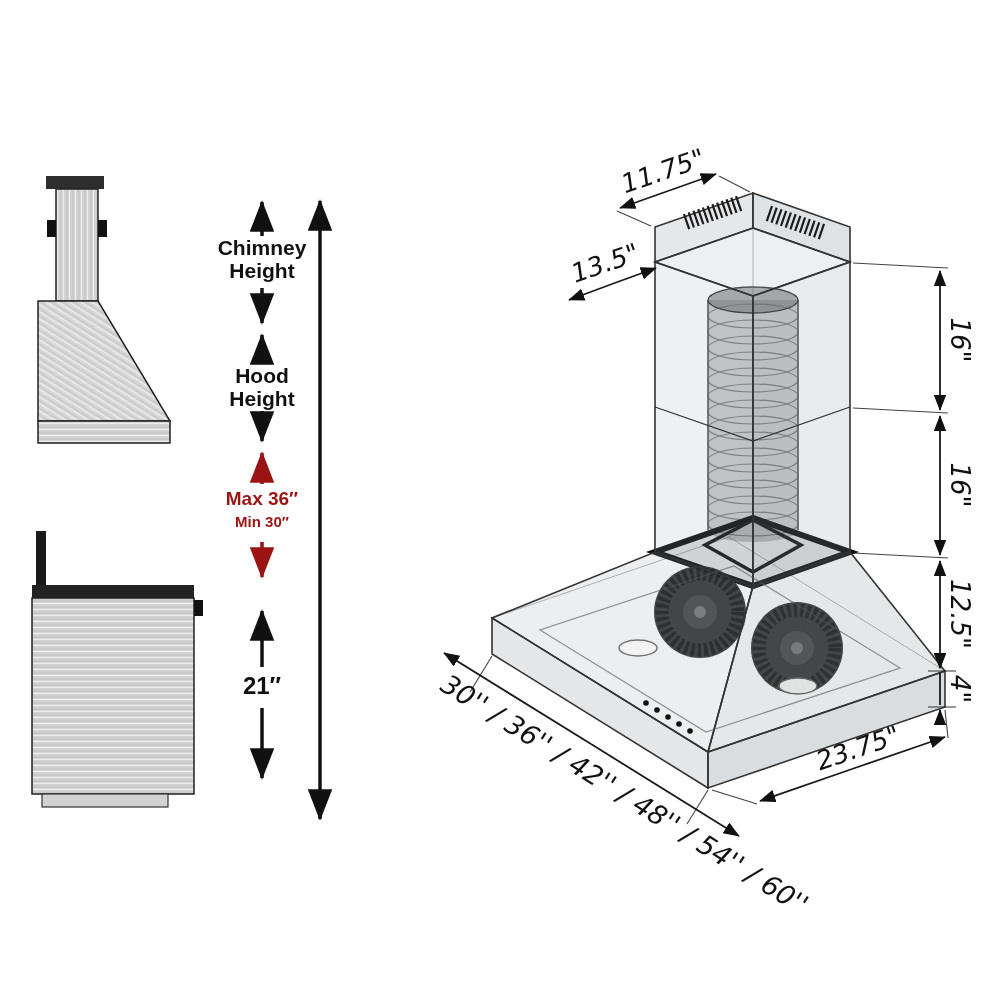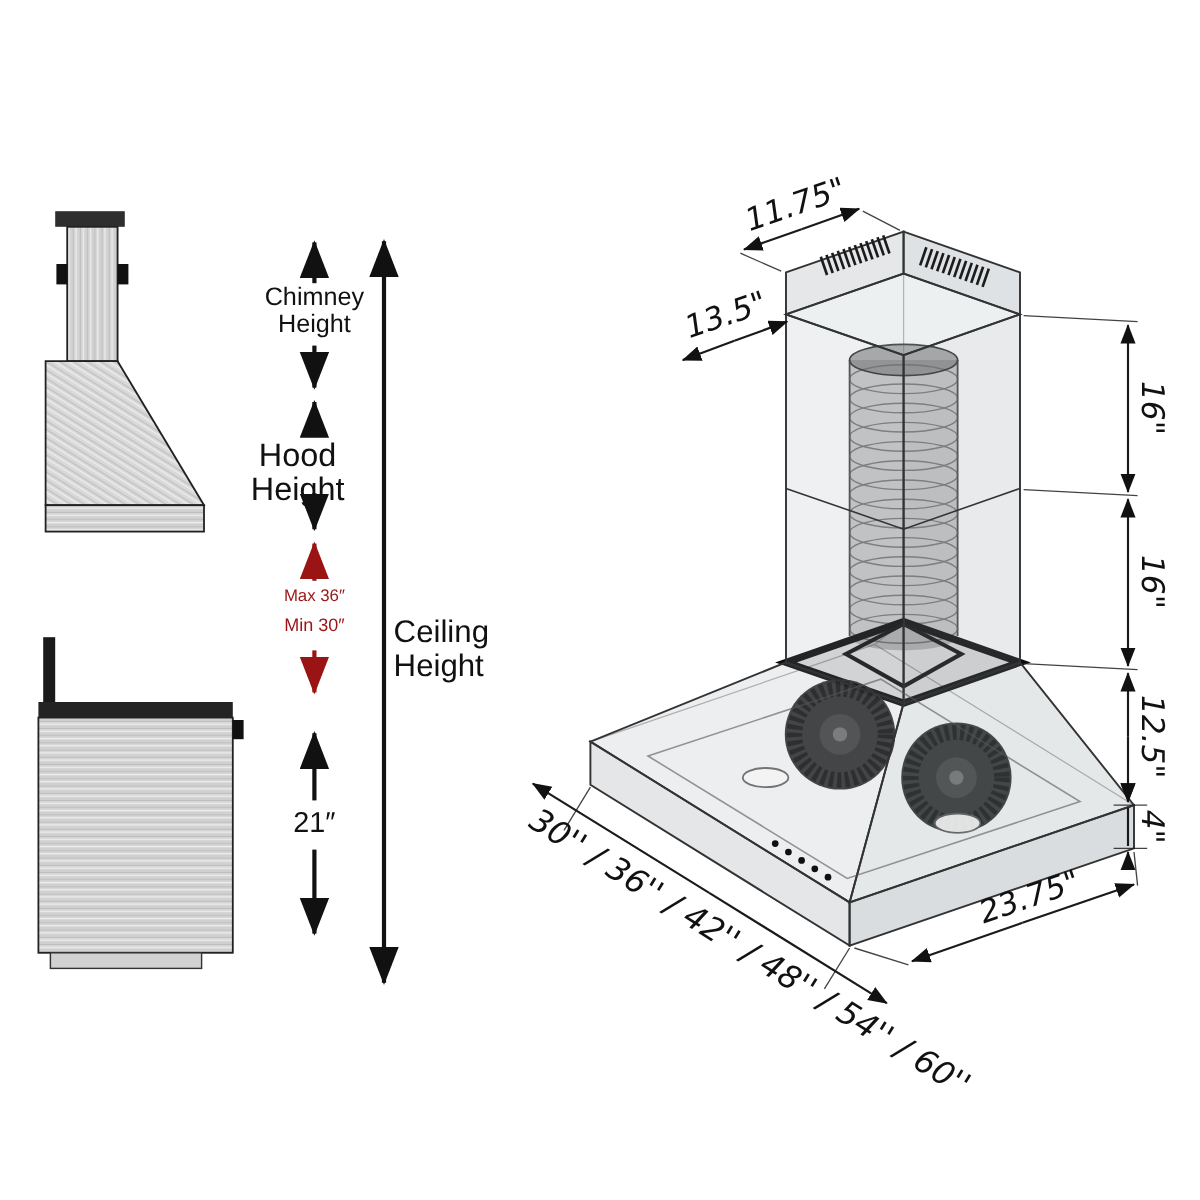--- a/index.html
+++ b/index.html
@@ -1,19 +1,19 @@
 <!DOCTYPE html>
 <html><head>
 <meta charset="utf-8">
 <style>
   html,body{margin:0;padding:0;background:#fff;}
   #canvas{position:relative;width:1000px;height:1000px;background:#fff;overflow:hidden;
           font-family:"Liberation Sans","DejaVu Sans",sans-serif;}
   svg{position:absolute;left:0;top:0;}
-  .ann{position:absolute;text-align:center;font-weight:400;color:#111;line-height:1.08;}
+  .ann{position:absolute;text-align:center;font-weight:700;color:#111;line-height:1.08;}
   .ann.red{color:#9a1414;}
   .dim{position:absolute;font-family:"DejaVu Sans",sans-serif;font-style:italic;
        font-size:26px;color:#111;white-space:nowrap;
        transform:translate(-50%,-50%) rotate(var(--r,0deg));}
   .dim-run{position:absolute;font-family:"DejaVu Sans",sans-serif;font-style:italic;
        font-size:27px;color:#111;white-space:nowrap;transform-origin:0 0;
        transform:rotate(32deg);}
 </style>
 </head>
 <body>
@@ -222,29 +222,28 @@
 
           <line x1="591" y1="744" x2="444" y2="653" marker-end="url(#mB)"></line>
           <line x1="591" y1="744" x2="739" y2="836" marker-end="url(#mB)"></line>
         </g>
       </g>
     </g>
   </svg>
 
   <div class="ann" style="left:202px;top:237px;width:120px;font-size:21px;">Chimney Height</div>
 
-  <div class="ann" style="left:208px;top:365px;width:80px;font-size:27px;">Hood Height</div>
-
-  <div class="ann red" style="left:202px;top:489px;width:120px;font-size:14px;">Max 36″</div>
+  <div class="ann" style="left:222px;top:365px;width:80px;font-size:21px;">Hood Height</div>
+
+  <div class="ann red" style="left:202px;top:489px;width:120px;font-size:19px;">Max 36″</div>
 
   <div class="ann red" style="left:202px;top:514px;width:120px;font-size:15px;">Min 30″</div>
 
   <div class="ann" style="left:222px;top:673px;width:80px;font-size:24px;">21″</div>
 
-  <div class="ann" style="left:328px;top:512px;width:110px;font-size:26px;text-align:left;">Ceiling Height</div>
 
   <div class="dim" style="left:663px;top:171px;--r:-19deg;">11.75"</div>
 
   <div class="dim" style="left:605px;top:263px;--r:-19deg;">13.5"</div>
 
   <div class="dim" style="left:960px;top:340px;--r:90deg;">16"</div>
 
   <div class="dim" style="left:960px;top:485px;--r:90deg;">16"</div>
 
   <div class="dim" style="left:960px;top:614px;--r:90deg;">12.5"</div>

